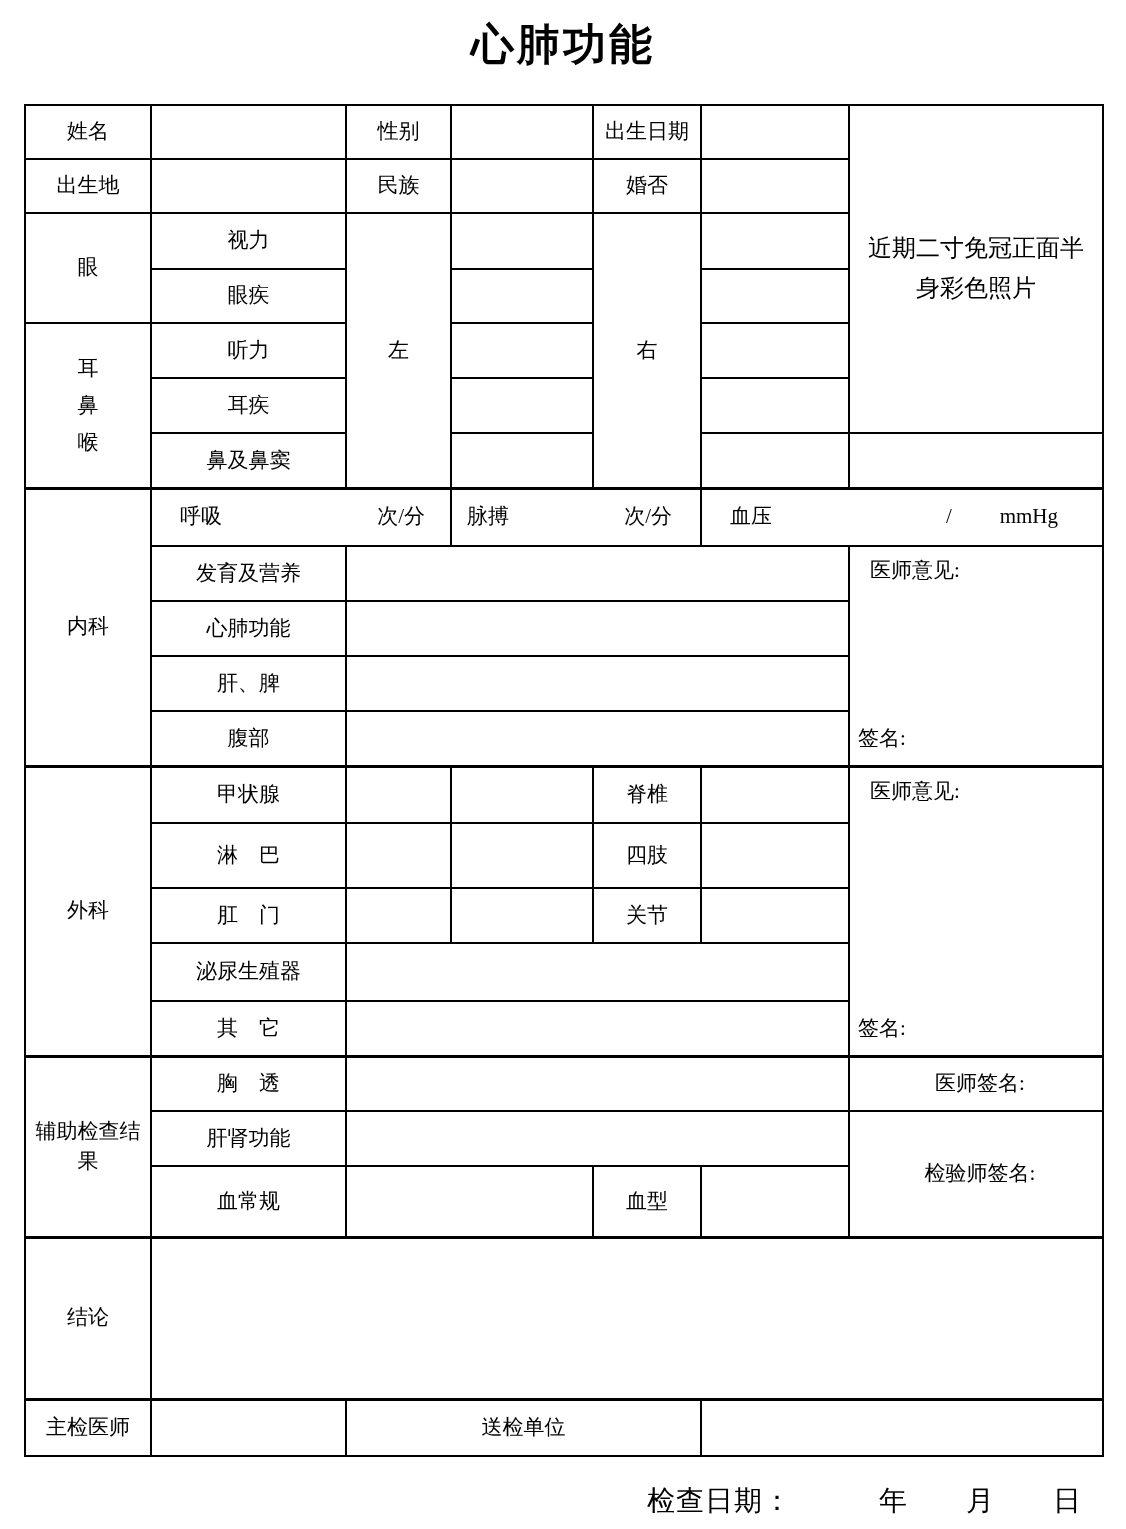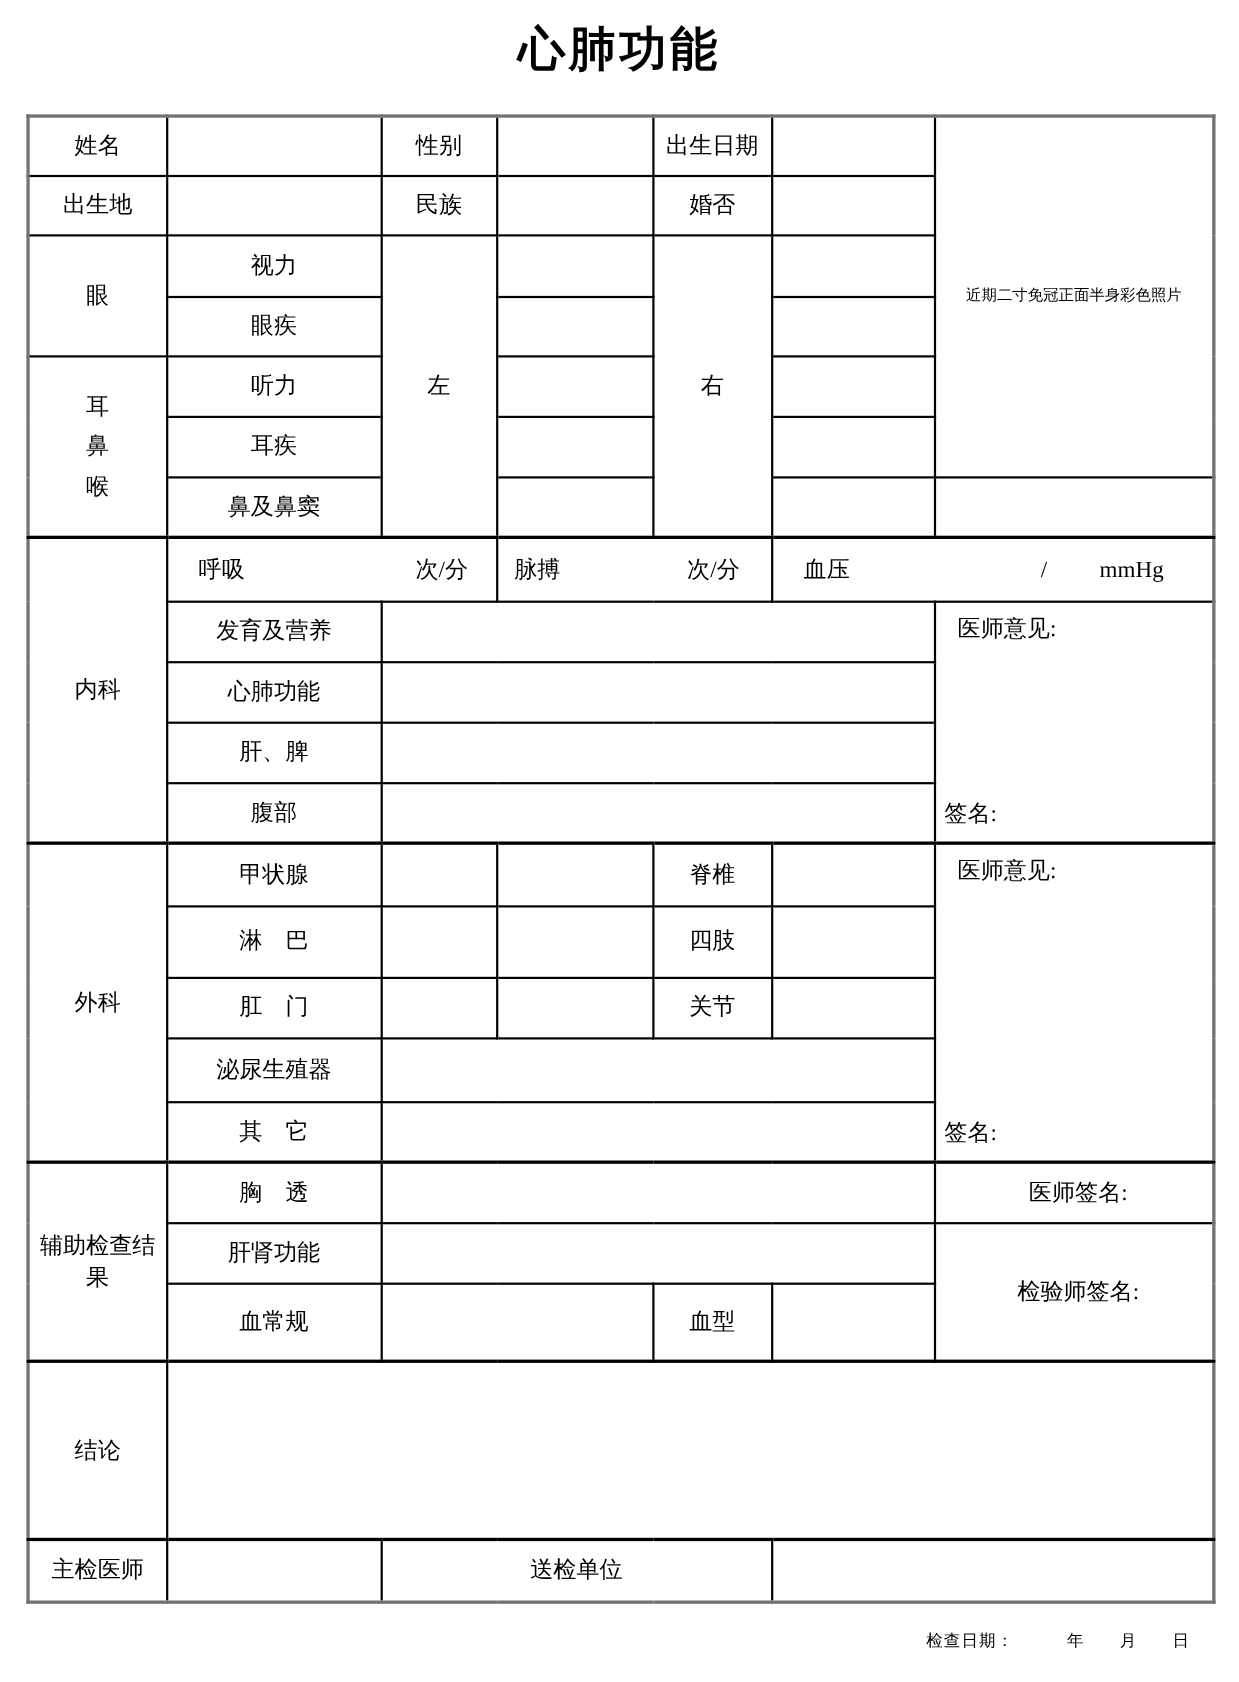--- a/index.html
+++ b/index.html
@@ -9,50 +9,50 @@
     color:#000;
   }
   .page{position:relative;width:1126px;height:1529px;background:#fff;overflow:hidden;}
   .title{
     position:absolute;top:16px;left:0;width:100%;
     text-align:center;font-size:43px;font-weight:bold;letter-spacing:3px;
   }
   table.form{
     position:absolute;left:24px;top:104px;width:1078px;
     border-collapse:collapse;table-layout:fixed;
-    border:3px solid #737373;
+    border:1px solid #737373;
   }
   td{
     border:2px solid #000;
     padding:0;
     font-size:21px;
     text-align:center;
     vertical-align:middle;
     line-height:1.3;
     overflow:hidden;
   }
   tr.sec td{border-top:3px solid #000;}
-  td.photo{padding:0 18px;line-height:1.65;font-size:14px;}
+  td.photo{padding:0 18px;line-height:1.65;font-size:24px;}
   td.wrapnarrow{padding:0 2px;line-height:1.4;}
   .vspan{display:inline-block;width:1.15em;word-break:break-all;line-height:1.75;}
   td.vital{position:relative;text-align:left;margin-left:11px;}
   .v-name{position:absolute;left:28px;top:50%;transform:translateY(-50%);}
   td.vital.pulse .v-name{left:15px;}
   .v-unit{position:absolute;right:25px;top:50%;transform:translateY(-50%);}
   td.vital.pulse .v-unit{right:28px;}
   .v-slash{position:absolute;left:61%;top:50%;transform:translateY(-50%);}
   .v-mmhg{position:absolute;right:44px;top:50%;transform:translateY(-50%);}
   td.opinion{position:relative;text-align:left;vertical-align:top;padding-left:12px;}
   .op-top{padding:10px 6px 0 8px;}
   .op-bottom{position:absolute;left:8px;bottom:12px;}
   td.signcell{text-align:center;padding-left:8px;}
   td.fill{background:#fff;}
   .exam-date{
     position:absolute;top:1482px;right:44px;
-    font-size:15px;letter-spacing:1px;white-space:pre;
+    font-size:28px;letter-spacing:1px;white-space:pre;
   }
 </style>
 </head>
 <body>
 
 <div class="page">
 
   <div class="title">心肺功能</div>
 
   <table class="form">

